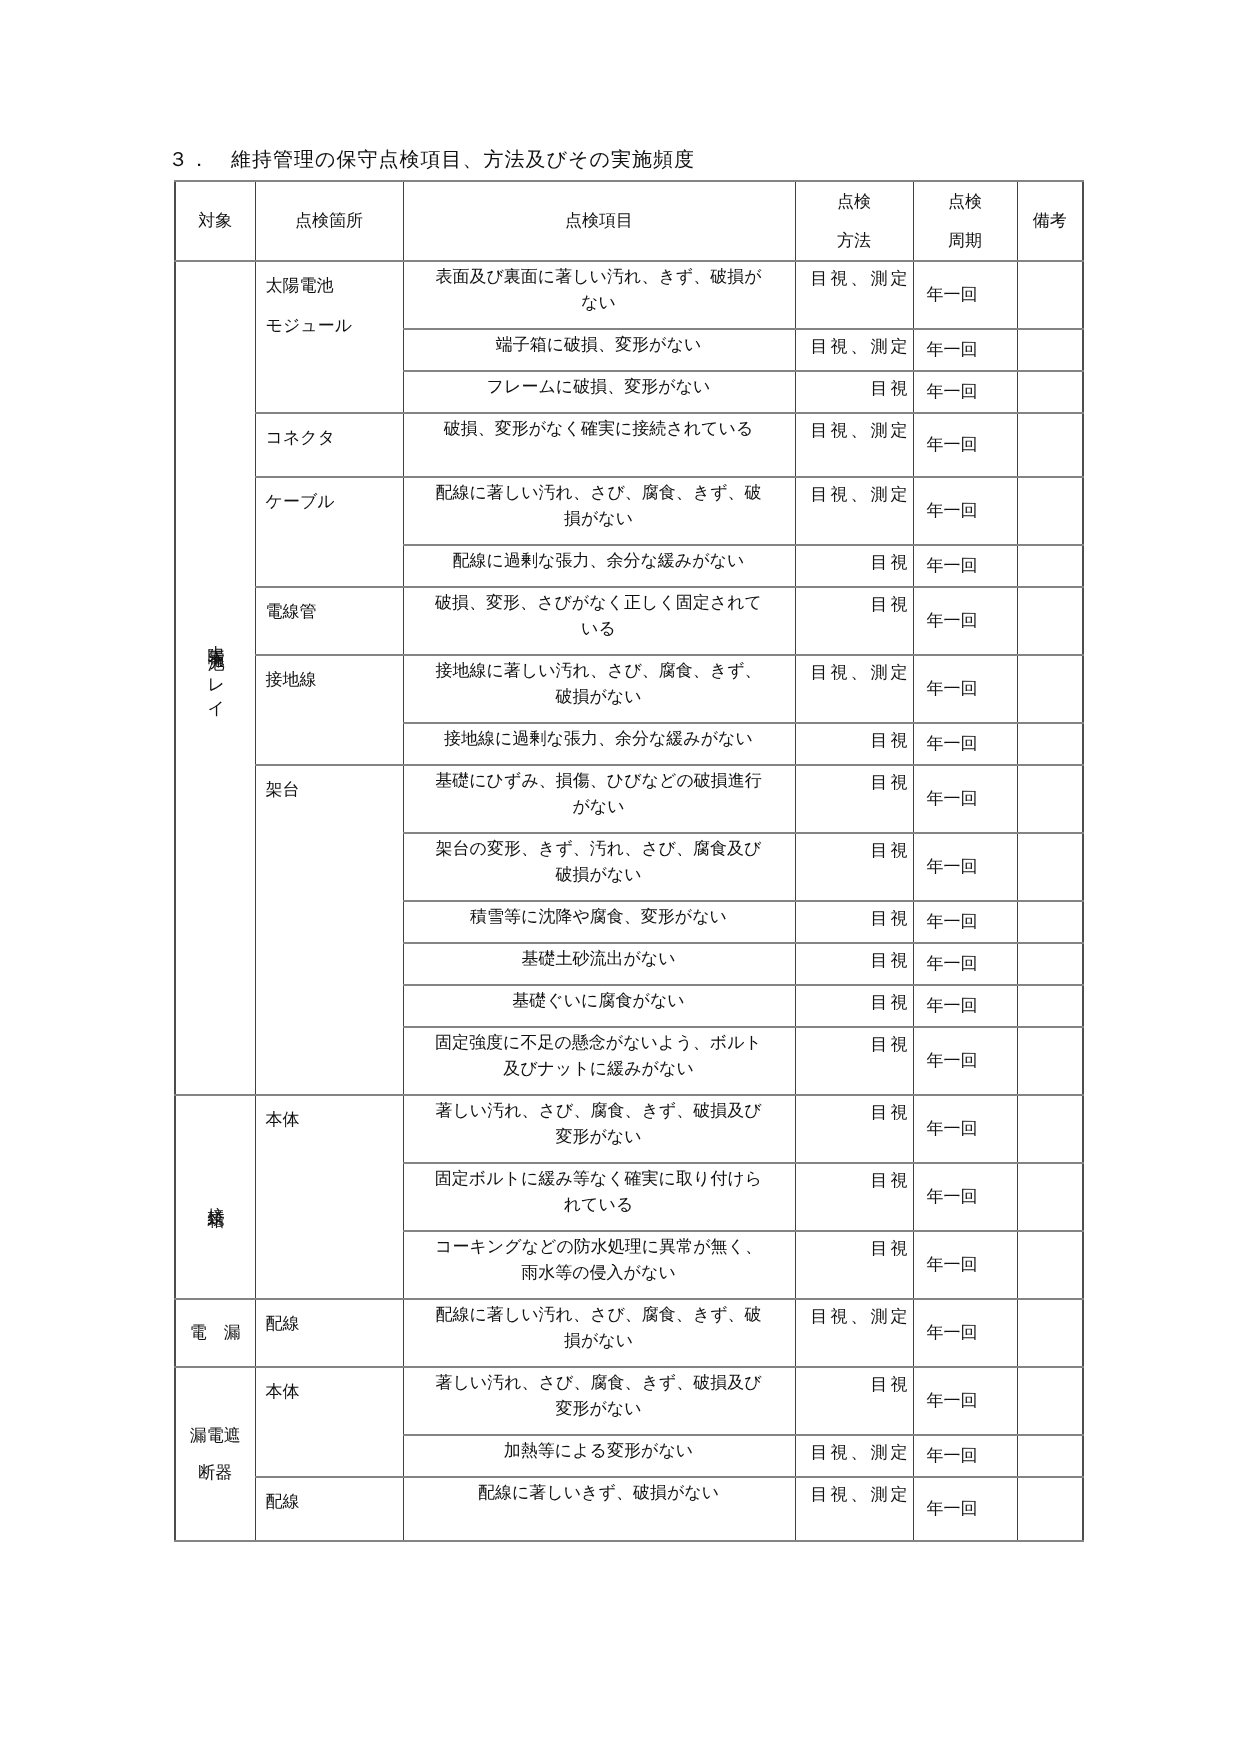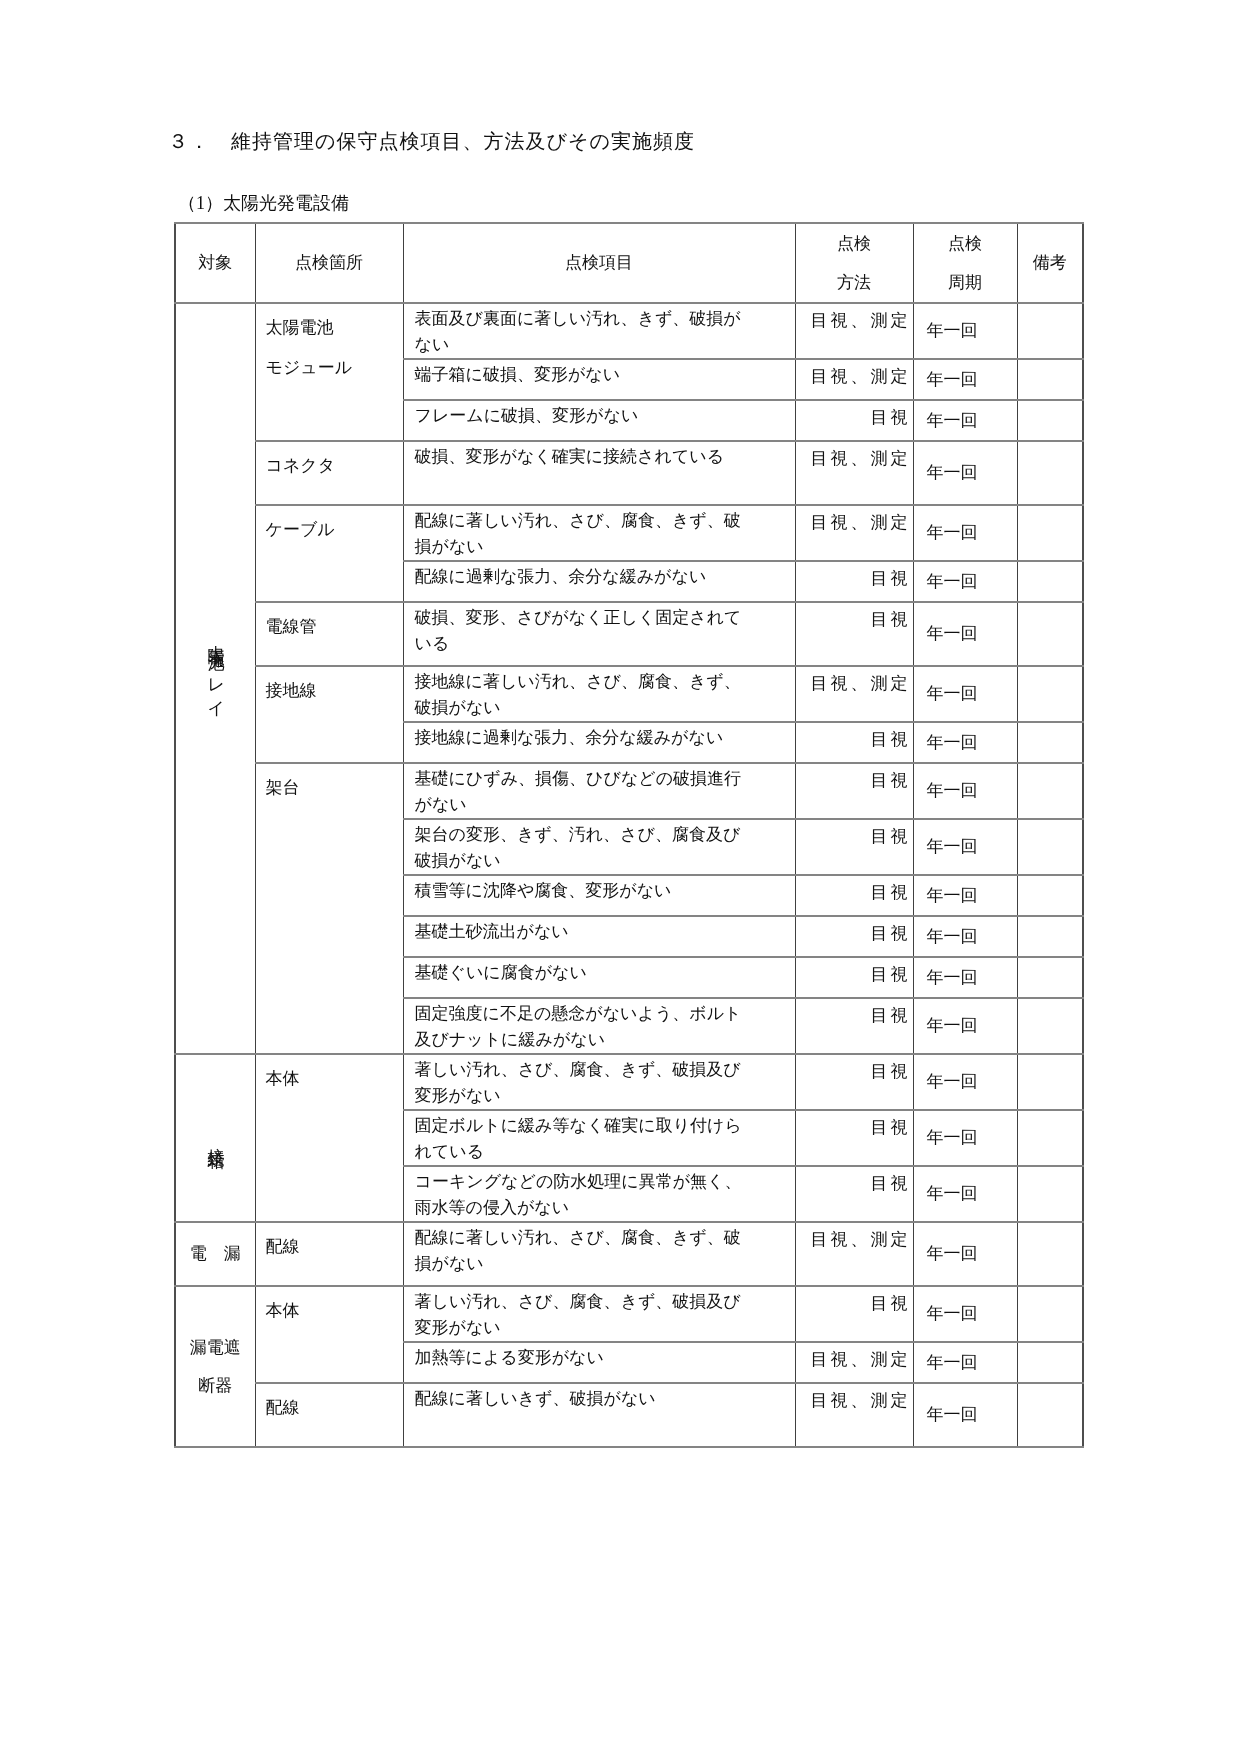--- a/index.html
+++ b/index.html
@@ -1,21 +1,21 @@
 <!DOCTYPE html>
 <html lang="ja"><head>
 <meta charset="utf-8">
 <style>
   html,body{margin:0;padding:0;}
   body{
     width:1241px;height:1755px;position:relative;background:#ffffff;
     font-family:"Liberation Serif","DejaVu Serif",serif;
     color:#111;
   }
-  .doc{position:absolute;left:168px;top:128px;width:940px;}
+  .doc{position:absolute;left:168px;top:146px;width:940px;}
   .title{font-size:20px;letter-spacing:1px;white-space:pre;}
   .subtitle{font-size:18px;margin-top:36px;margin-left:10px;white-space:pre;}
   table.insp{
     margin-top:7px;margin-left:6px;
     border-collapse:collapse;table-layout:fixed;width:908px;
     font-size:17px;
     border:2px solid #4d4d4d;
   }
   td,th{
     border-left:1px solid #404040;border-right:1px solid #404040;
@@ -26,33 +26,32 @@
   tr.hh{height:78px;}
   tr.h1{height:41px;}
   tr.h2{height:56px;}
   tr.hlast{height:46px;}
   th{vertical-align:middle;text-align:center;white-space:pre-line;line-height:1.25;}
   th.two{line-height:2.3;margin-left:40px;}
   td.target{vertical-align:middle;text-align:center;white-space:pre-line;line-height:2.2;}
   .vtext{writing-mode:vertical-rl;letter-spacing:3px;display:inline-block;line-height:1.1;}
   td.loc{vertical-align:top;text-align:left;padding:4px 4px 18px 10px;
          white-space:pre-line;line-height:40px;}
-  td.item{vertical-align:top;text-align:left;padding:2px 12px 0 11px;
+  td.item{vertical-align:top;text-align:center;padding:2px 12px 12px 11px;
           white-space:pre-line;line-height:26px;}
   td.method{vertical-align:top;text-align:right;padding:5px 2px 0 9px;
             letter-spacing:3px;line-height:24px;white-space:nowrap;}
   td.cycle{vertical-align:middle;text-align:left;padding:0 2px 0 13px;line-height:24px;}
   td.remark{vertical-align:middle;}
 </style>
 </head>
 <body>
 
 <div class="doc">
   <div class="title">３．　維持管理の保守点検項目、方法及びその実施頻度</div>
-  <div class="subtitle">（1）太陽光発電設備</div>
 
   <table class="insp">
     <colgroup>
       <col style="width:80px">
         <col style="width:148px">
         <col style="width:392px">
       <col style="width:118px">
         <col style="width:104px">
         <col style="width:66px">
     </colgroup>

